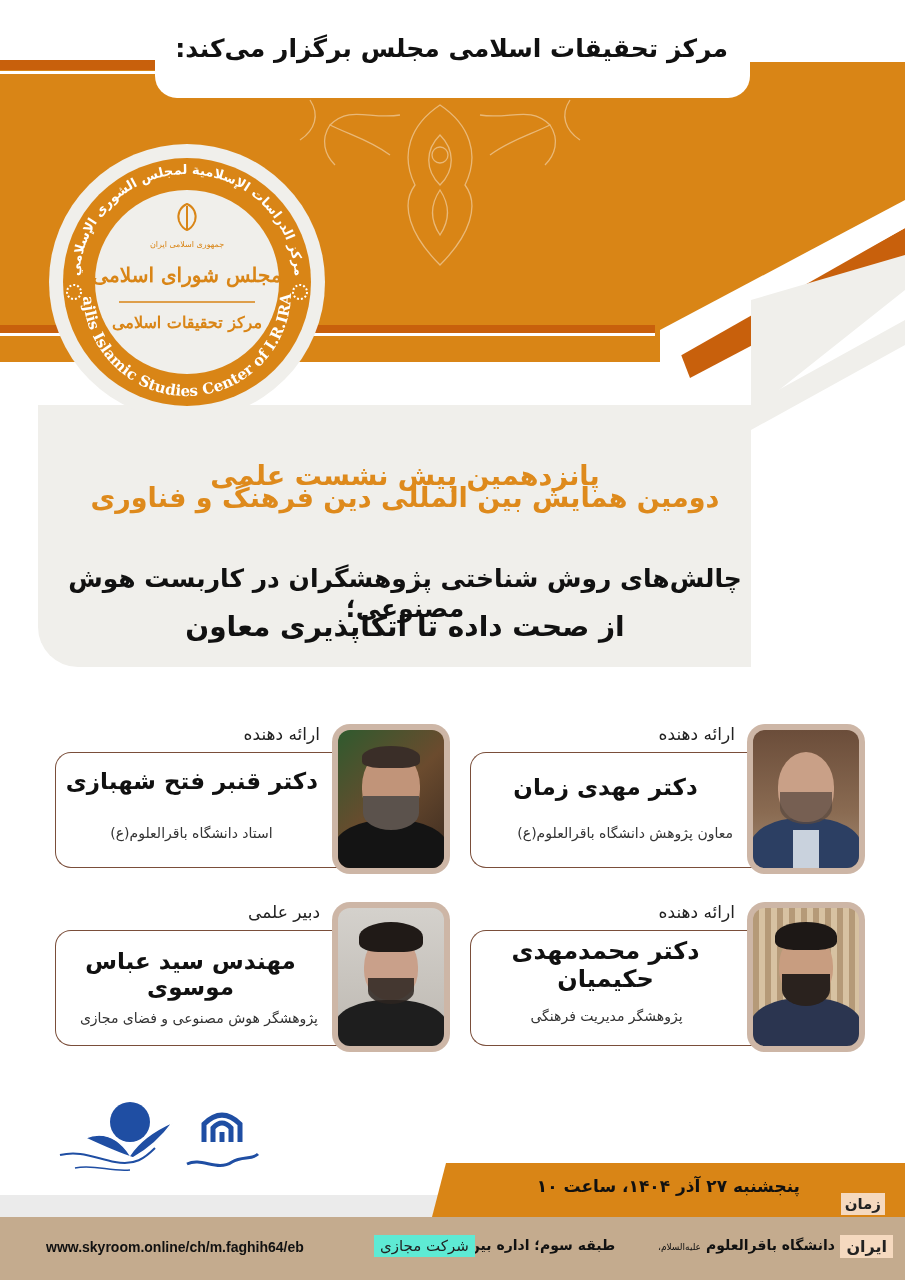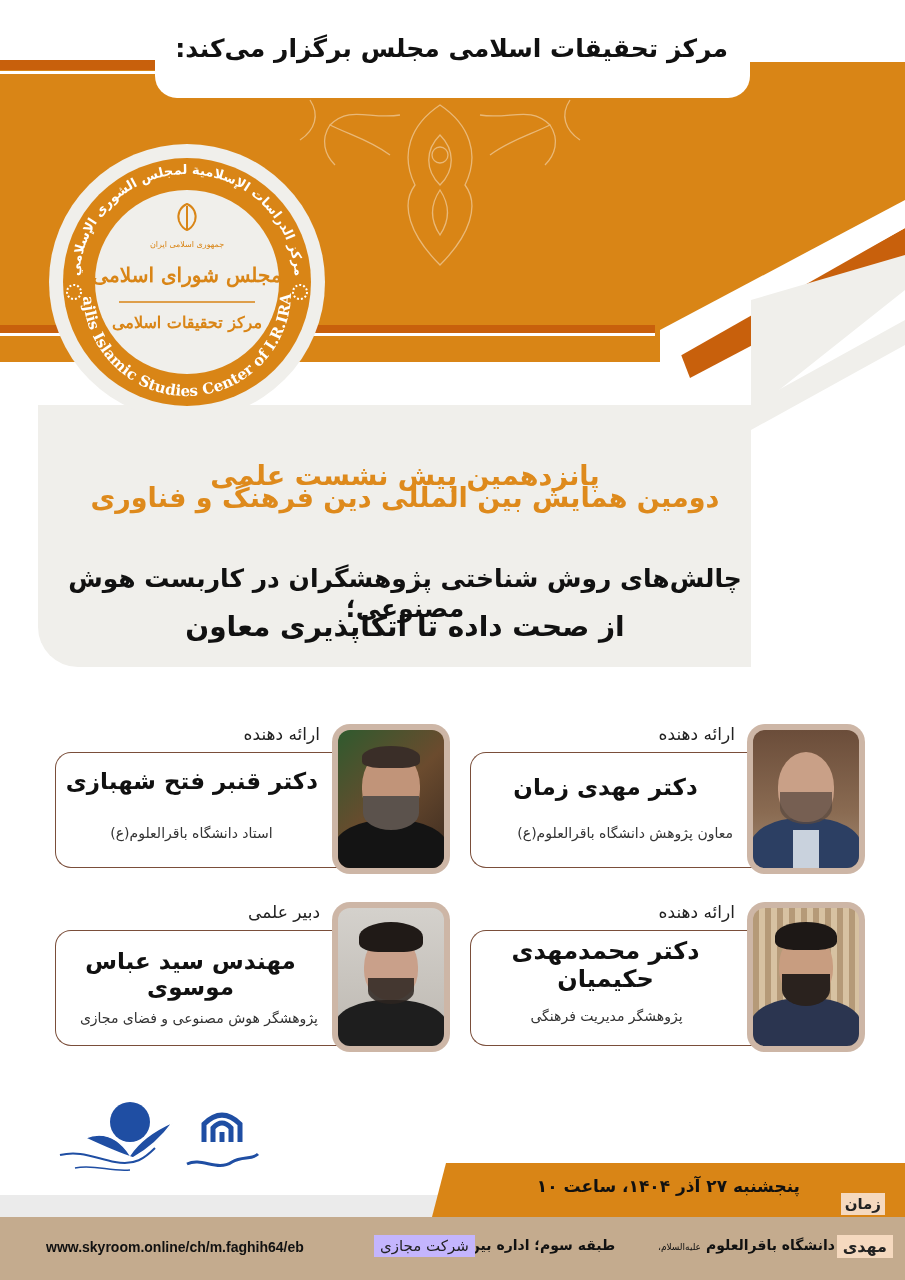--- a/index.html
+++ b/index.html
@@ -97,21 +97,21 @@
 
   
   .footer { position: absolute; left: 0; top: 1217px; width: 905px; height: 63px; background: #c4ab8e; }
   .loc-label {
     position: absolute; right: 12px; top: 18px; background: #f5d9bf; color:#222;
     font-size: 16px; font-weight:bold; padding: 2px 6px;
   }
   .loc-text { position: absolute; right: 70px; top: 20px; font-size: 14px; color: #111; font-weight: bold; }
   .loc-text small { font-size: 9px; font-weight: normal; margin-left: 38px; }
   .virtual-label {
-    position: absolute; left: 374px; top: 18px; background: #c4b5fd; color:#222;
+    position: absolute; left: 374px; top: 18px; background: #5eead4; color:#222;
     font-size: 15px; padding: 2px 6px;
   }
   .url-text {
     position: absolute; left: 46px; top: 22px; direction: ltr; font-family: "Liberation Sans", sans-serif;
     font-size: 14px; font-weight: bold; color: #111;
   }
 </style>
 </head>
 <body>
 
@@ -270,21 +270,21 @@
   <path d="M5 62 C20 55 35 70 50 60 C60 54 70 58 76 52" fill="none" stroke="#1f4ea3" stroke-width="3"></path>
 </svg>
 
 <div class="gray-strip"></div>
 <div class="date-bar">
   <span class="date-label">زمان</span>
   <span class="date-text">پنجشنبه ۲۷ آذر ۱۴۰۴، ساعت ۱۰</span>
 </div>
 
 <div class="footer">
-  <span class="loc-label">مهدی</span>
+  <span class="loc-label">ایران</span>
   <span class="loc-text">
     <span>دانشگاه باقرالعلوم</span>
     <small>علیه‌السلام،</small>
     <span>طبقه سوم؛ اداره بین‌الملل</span>
   </span>
   <span class="virtual-label">شرکت مجازی</span>
   <span class="url-text">www.skyroom.online/ch/m.faghih64/eb</span>
 </div>
 
 </body></html>

